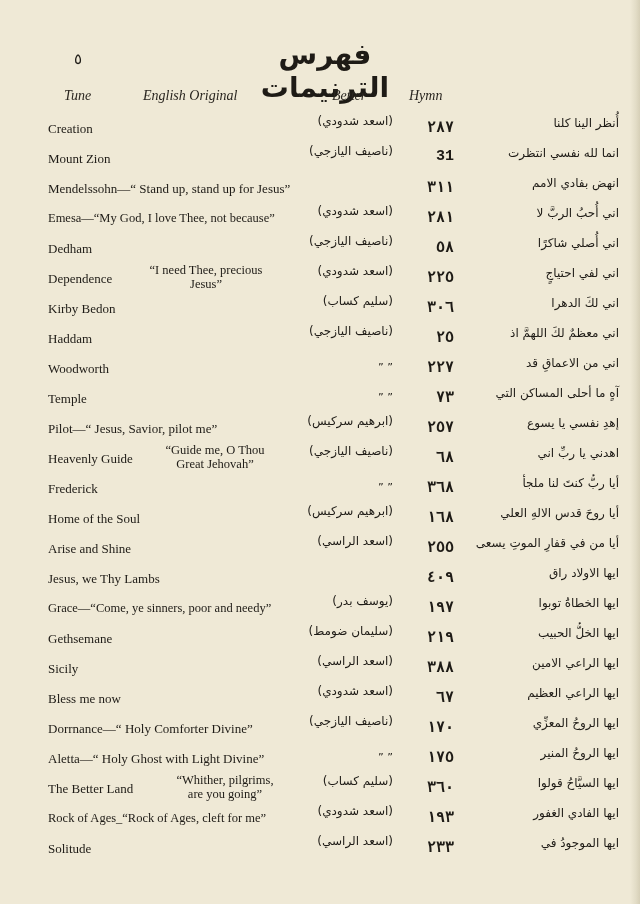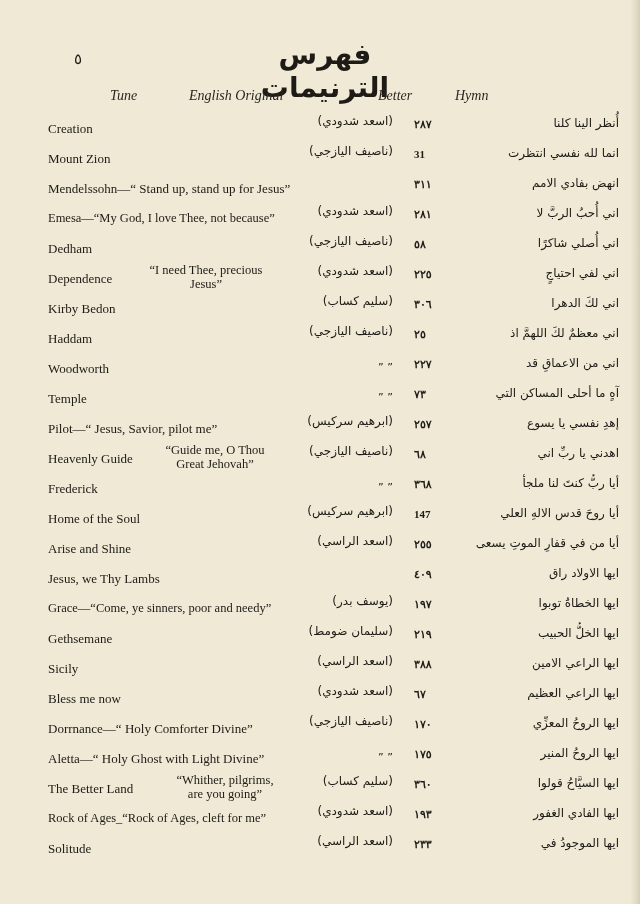--- a/index.html
+++ b/index.html
@@ -18,41 +18,40 @@
       position: absolute; left: 74px; top: 50px; font-size: 15px;
     }
     .title {
       position: absolute; left: 260px; top: 38px; width: 130px;
       text-align: center; font-size: 28px; font-weight: bold;
       font-family: "DejaVu Sans", sans-serif;
     }
     .col-head {
       position: absolute; top: 88px; font-style: italic; font-size: 14px;
       color: #2a2620;
-      margin-left: 46px;
     }
     .row {
       position: absolute; left: 0; width: 640px; height: 30px;
     }
     .tune {
       position: absolute; left: 48px; font-size: 13px;
       white-space: nowrap; top: 8px;
     }
     .orig2 {
       position: absolute; font-size: 12.5px; text-align: center;
       line-height: 14px; top: 0px; white-space: nowrap;
     }
     .author {
       position: absolute; right: 247px; font-size: 12px; top: 1px;
       font-family: "DejaVu Sans", sans-serif; direction: rtl; white-space: nowrap;
     }
     .hymn {
-      position: absolute; left: 414px; width: 40px; 
-      font-size: 11px; font-weight: bold; top: 5px;
-      font-family: Liberation Serif, serif; white-space: nowrap;
+      position: absolute; left: 414px; width: 40px; text-align: right;
+      font-size: 15px; font-weight: bold; top: 5px;
+      font-family: Liberation Mono, monospace; white-space: nowrap;
     }
     .first-line {
       position: absolute; right: 21px; font-size: 12px; top: 3px;
       font-family: "DejaVu Sans", sans-serif; direction: rtl; white-space: nowrap;
     }
   </style>
 </head>
 <body>
 
 <div class="page-edge"></div>
@@ -148,21 +147,21 @@
   </div>
   <div class="row" style="top:473px">
     <span class="tune">Frederick</span>
     <span class="author" style="font-size:11px;top:8px">”        ”</span>
     <span class="hymn">٣٦٨</span>
     <span class="first-line">أيا ربُّ كنتَ لنا ملجأ</span>
   </div>
   <div class="row" style="top:503px">
     <span class="tune">Home of the Soul</span>
     <span class="author">(ابرهيم سركيس)</span>
-    <span class="hymn">147</span>
+    <span class="hymn">١٦٨</span>
     <span class="first-line">أيا روحَ قدس الالهِ العلي</span>
   </div>
   <div class="row" style="top:533px">
     <span class="tune">Arise and Shine</span>
     <span class="author">(اسعد الراسي)</span>
     <span class="hymn">٢٥٥</span>
     <span class="first-line">أيا من في قفارِ الموتِ يسعى</span>
   </div>
   <div class="row" style="top:563px">
     <span class="tune">Jesus, we Thy Lambs</span>

